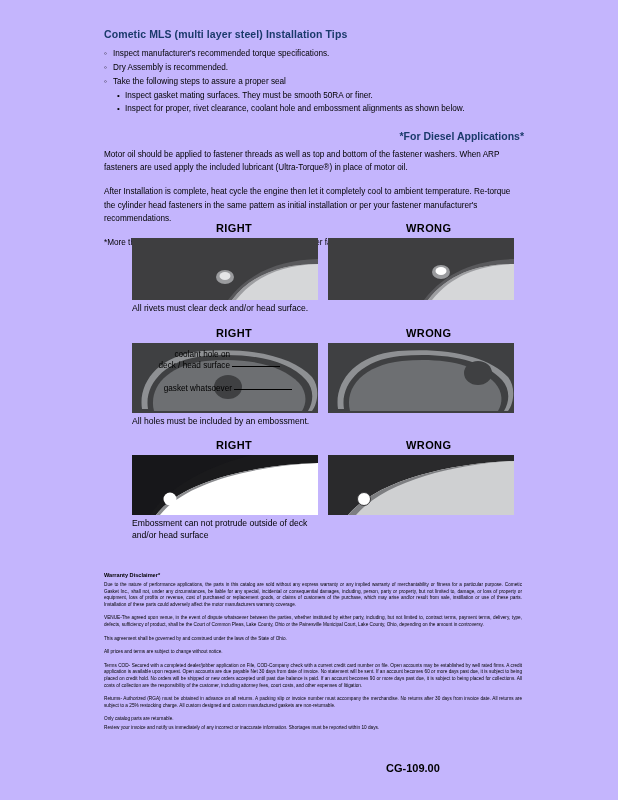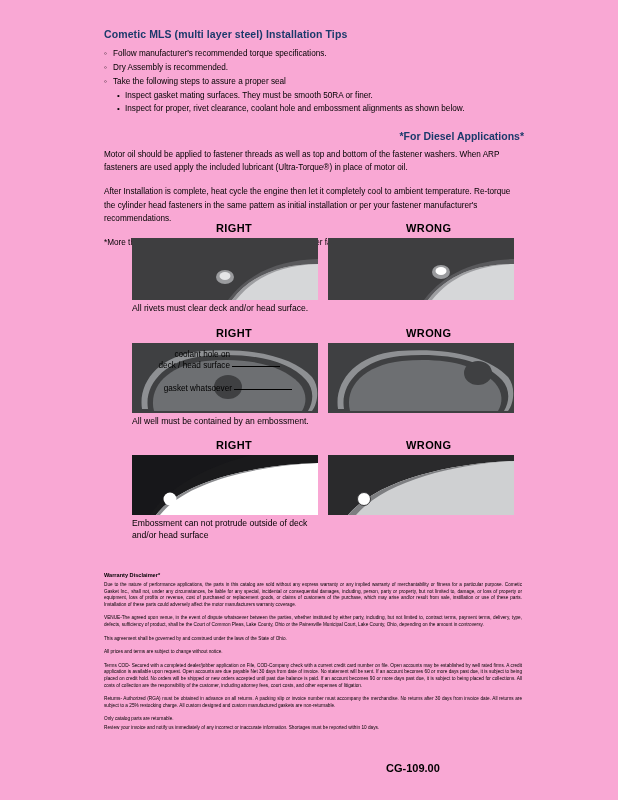--- a/index.html
+++ b/index.html
@@ -13,21 +13,21 @@
     position: relative;
     font-family: "Liberation Sans", sans-serif;
     color: #000000;
     overflow: hidden;
   }
   .page {
     position: absolute;
     left: 0; top: 0;
     width: 618px;
     height: 800px;
-    background: #f9a8d4;
+    background: #c4b5fd;
   }
   .content {
     position: absolute;
     left: 104px;
     top: 28px;
     width: 420px;
   }
 
   .title {
     font-size: 10.5px;
@@ -179,21 +179,21 @@
 </head>
 <body>
 
 <div class="page">
 
   <div class="content">
 
     <h1 class="title">Cometic MLS (multi layer steel) Installation Tips</h1>
 
     <ul class="bullet-list">
-      <li>Follow manufacturer's recommended torque specifications.</li>
+      <li>Inspect manufacturer's recommended torque specifications.</li>
       <li>Dry Assembly is recommended.</li>
       <li>Take the following steps to assure a proper seal</li>
     </ul>
     <ul class="sub-list">
       <li>Inspect gasket mating surfaces.  They must be smooth 50RA or finer.</li>
       <li>Inspect for proper, rivet clearance, coolant hole and embossment alignments as shown below.</li>
     </ul>
 
     <h2 class="subhead">*For Diesel Applications*</h2>
     <p class="para">Motor oil should be applied to fastener threads as well as top and bottom of the fastener washers. When ARP fasteners are used apply the included lubricant (Ultra-Torque®) in place of motor oil.</p>
@@ -264,21 +264,21 @@
 
       <div class="callout" style="left:-24px; top:22px; width:150px;">
         <div>coolant hole on</div>
         <div>deck / head surface</div>
       </div>
       <div class="leader" style="left:128px; top:39px; width:48px;"></div>
 
       <div class="callout" style="left:-10px; top:56px; width:138px;">gasket whatsoever</div>
       <div class="leader" style="left:130px; top:62px; width:58px;"></div>
 
-      <div class="caption">All well must be contained by an embossment.</div>
+      <div class="caption">All holes must be included by an embossment.</div>
     </div>
 
     <div class="fig-row" style="margin-top:12px;">
       <div class="fig-labels">
         <span class="fig-label left">RIGHT</span>
         <span class="fig-label right">WRONG</span>
       </div>
       <div class="panes">
         <div class="pane">
           <svg width="186" height="60" viewBox="0 0 186 60">

